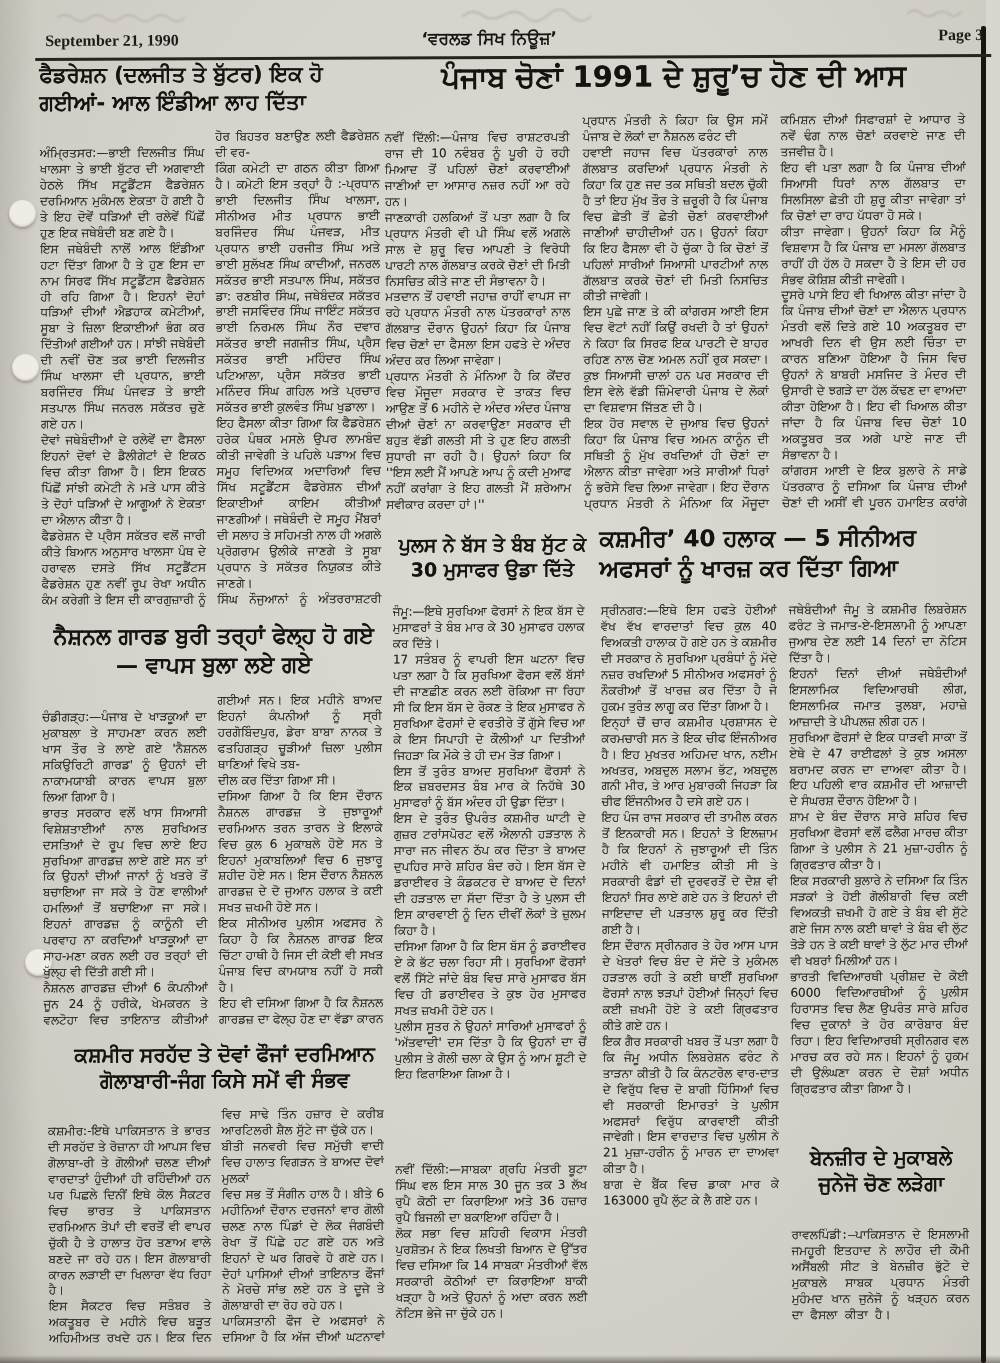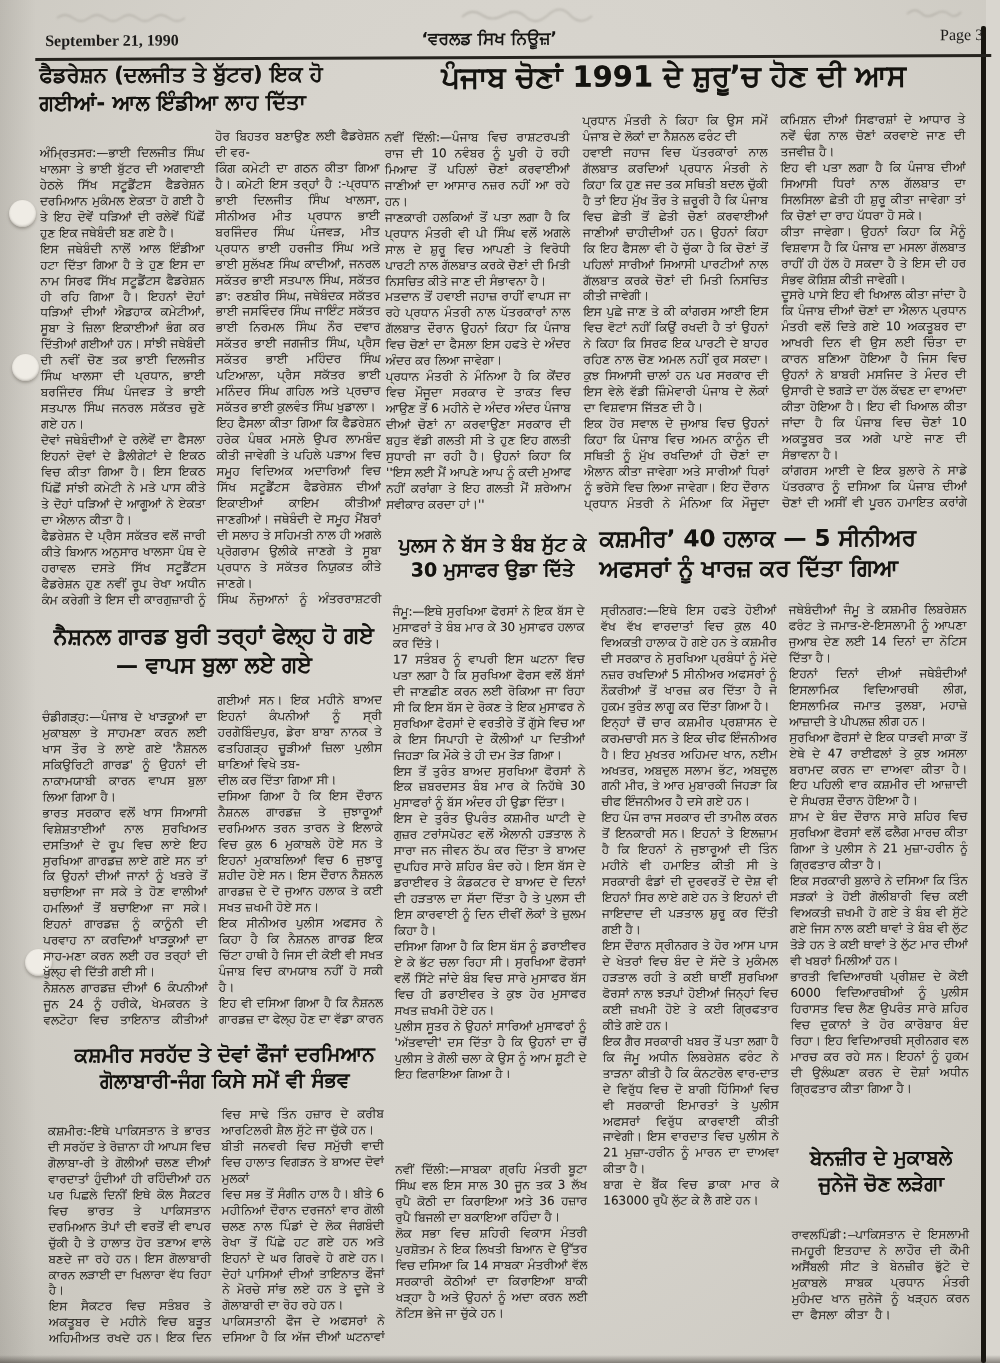--- a/index.html
+++ b/index.html
@@ -18,21 +18,21 @@
   .hole{position:absolute;width:27px;height:27px;border-radius:50%;
         background:radial-gradient(circle at 45% 40%, #efece5 60%, #e2dfd8 100%);
         box-shadow:0 2px 3px rgba(70,64,55,.35), inset 0 -1px 2px rgba(70,64,55,.25);}
   .smudge{position:absolute;opacity:.5;filter:blur(1px);}
   
   .hdr-date{position:absolute;left:48px;top:30px;font-family:"Liberation Serif","DejaVu Serif",serif;
         font-weight:bold;font-size:16px;color:#1d1c1a;}
   .hdr-title{position:absolute;left:0;right:40px;top:28px;text-align:center;font-weight:bold;
         font-size:17px;color:#161513;}
   .hdr-page{position:absolute;right:38px;top:28px;font-family:"Liberation Serif","DejaVu Serif",serif;
-        font-weight:normal;font-size:16px;color:#1d1c1a;margin-left:48px;}
+        font-weight:bold;font-size:16px;color:#1d1c1a;margin-left:48px;}
   .hdr-rule{position:absolute;left:38px;right:30px;top:56px;height:3px;background:#26241f;}
   
   .hl{position:absolute;font-weight:bold;color:#14130f;line-height:1.32;
       text-shadow:0 0 .5px rgba(20,18,14,.6);}
   .hl.center{text-align:center;}
   
   .bt{position:absolute;font-size:12px;line-height:1.33;text-align:justify;color:#26241f;
       overflow:hidden;white-space:pre-line;text-shadow:0 0 .4px rgba(30,28,22,.45);}
   .cols2{column-count:2;column-gap:11px;}
   .cols3{column-count:3;column-gap:13px;}

